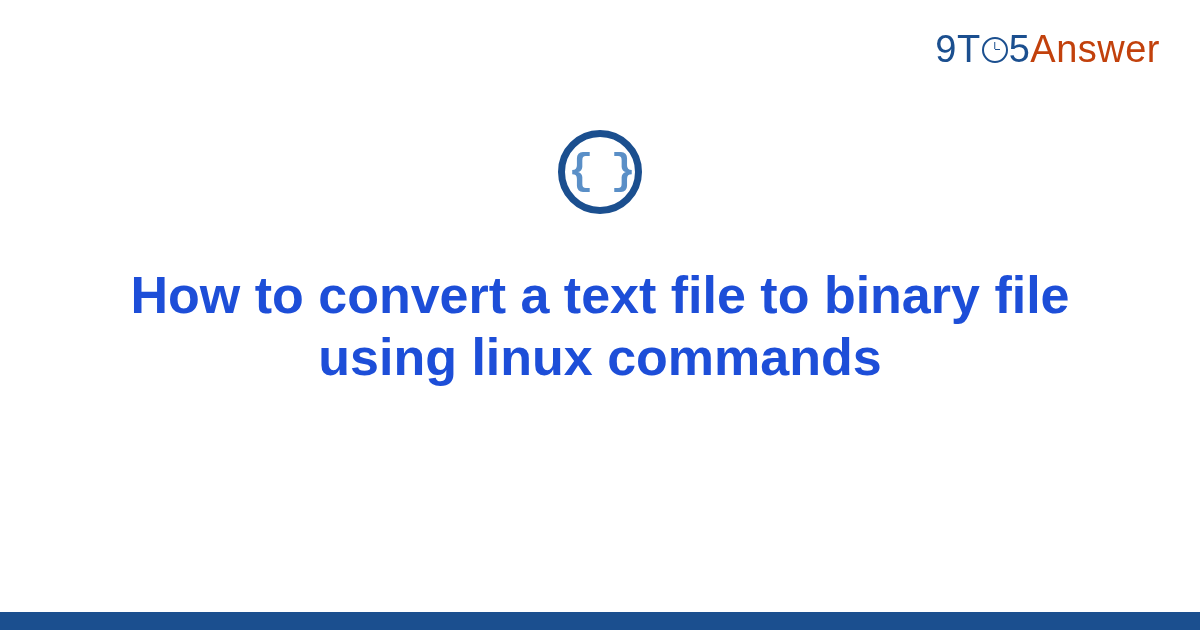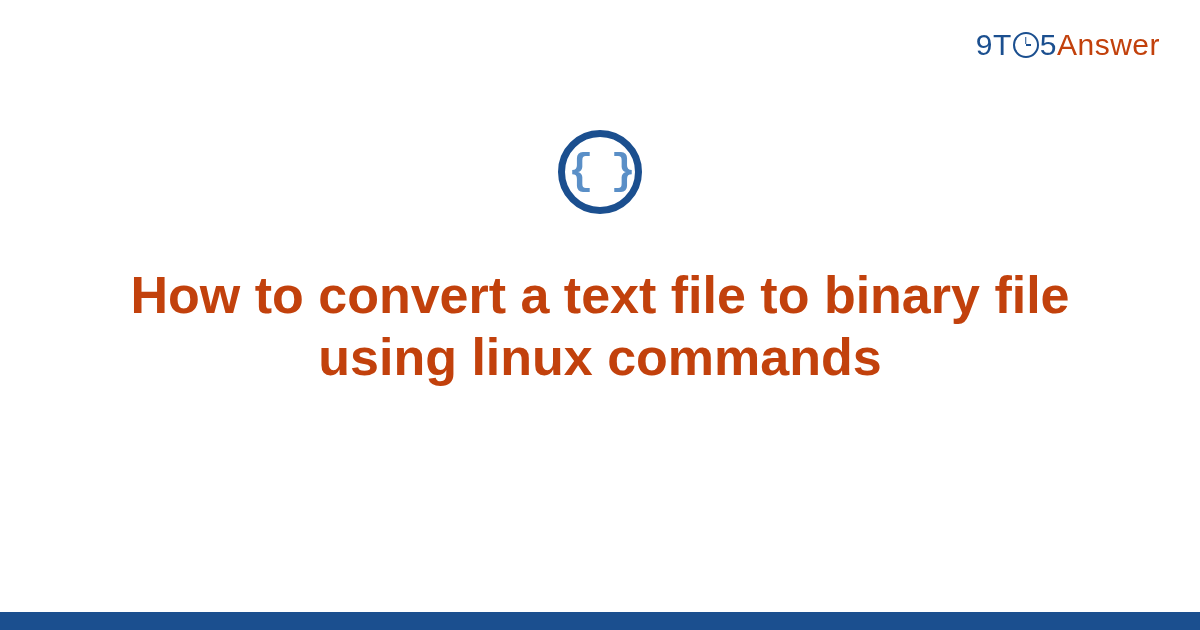--- a/index.html
+++ b/index.html
@@ -14,21 +14,21 @@
       background: #ffffff;
       position: relative;
       overflow: hidden;
     }
     .logo-wrapper {
       position: absolute;
       top: 28px;
       right: 40px;
       display: flex;
       align-items: center;
-      font-size: 30px;
+      font-size: 38px;
       font-weight: 400;
       letter-spacing: 0.5px;
     }
     .logo-9t {
       color: #1b4f8f;
     }
     .logo-clock {
       display: inline-flex;
       align-items: center;
       justify-content: center;
@@ -89,21 +89,21 @@
       font-size: 42px;
       font-weight: bold;
       color: #5a8fc7;
       font-family: 'Courier New', monospace;
       letter-spacing: -4px;
       line-height: 1;
     }
     .title {
       font-size: 52px;
       font-weight: bold;
-      color: #c2410c;
+      color: #1d4ed8;
       text-align: center;
       line-height: 1.2;
       max-width: 1000px;
     }
     .footer-bar {
       position: absolute;
       bottom: 0;
       left: 0;
       right: 0;
       height: 18px;

